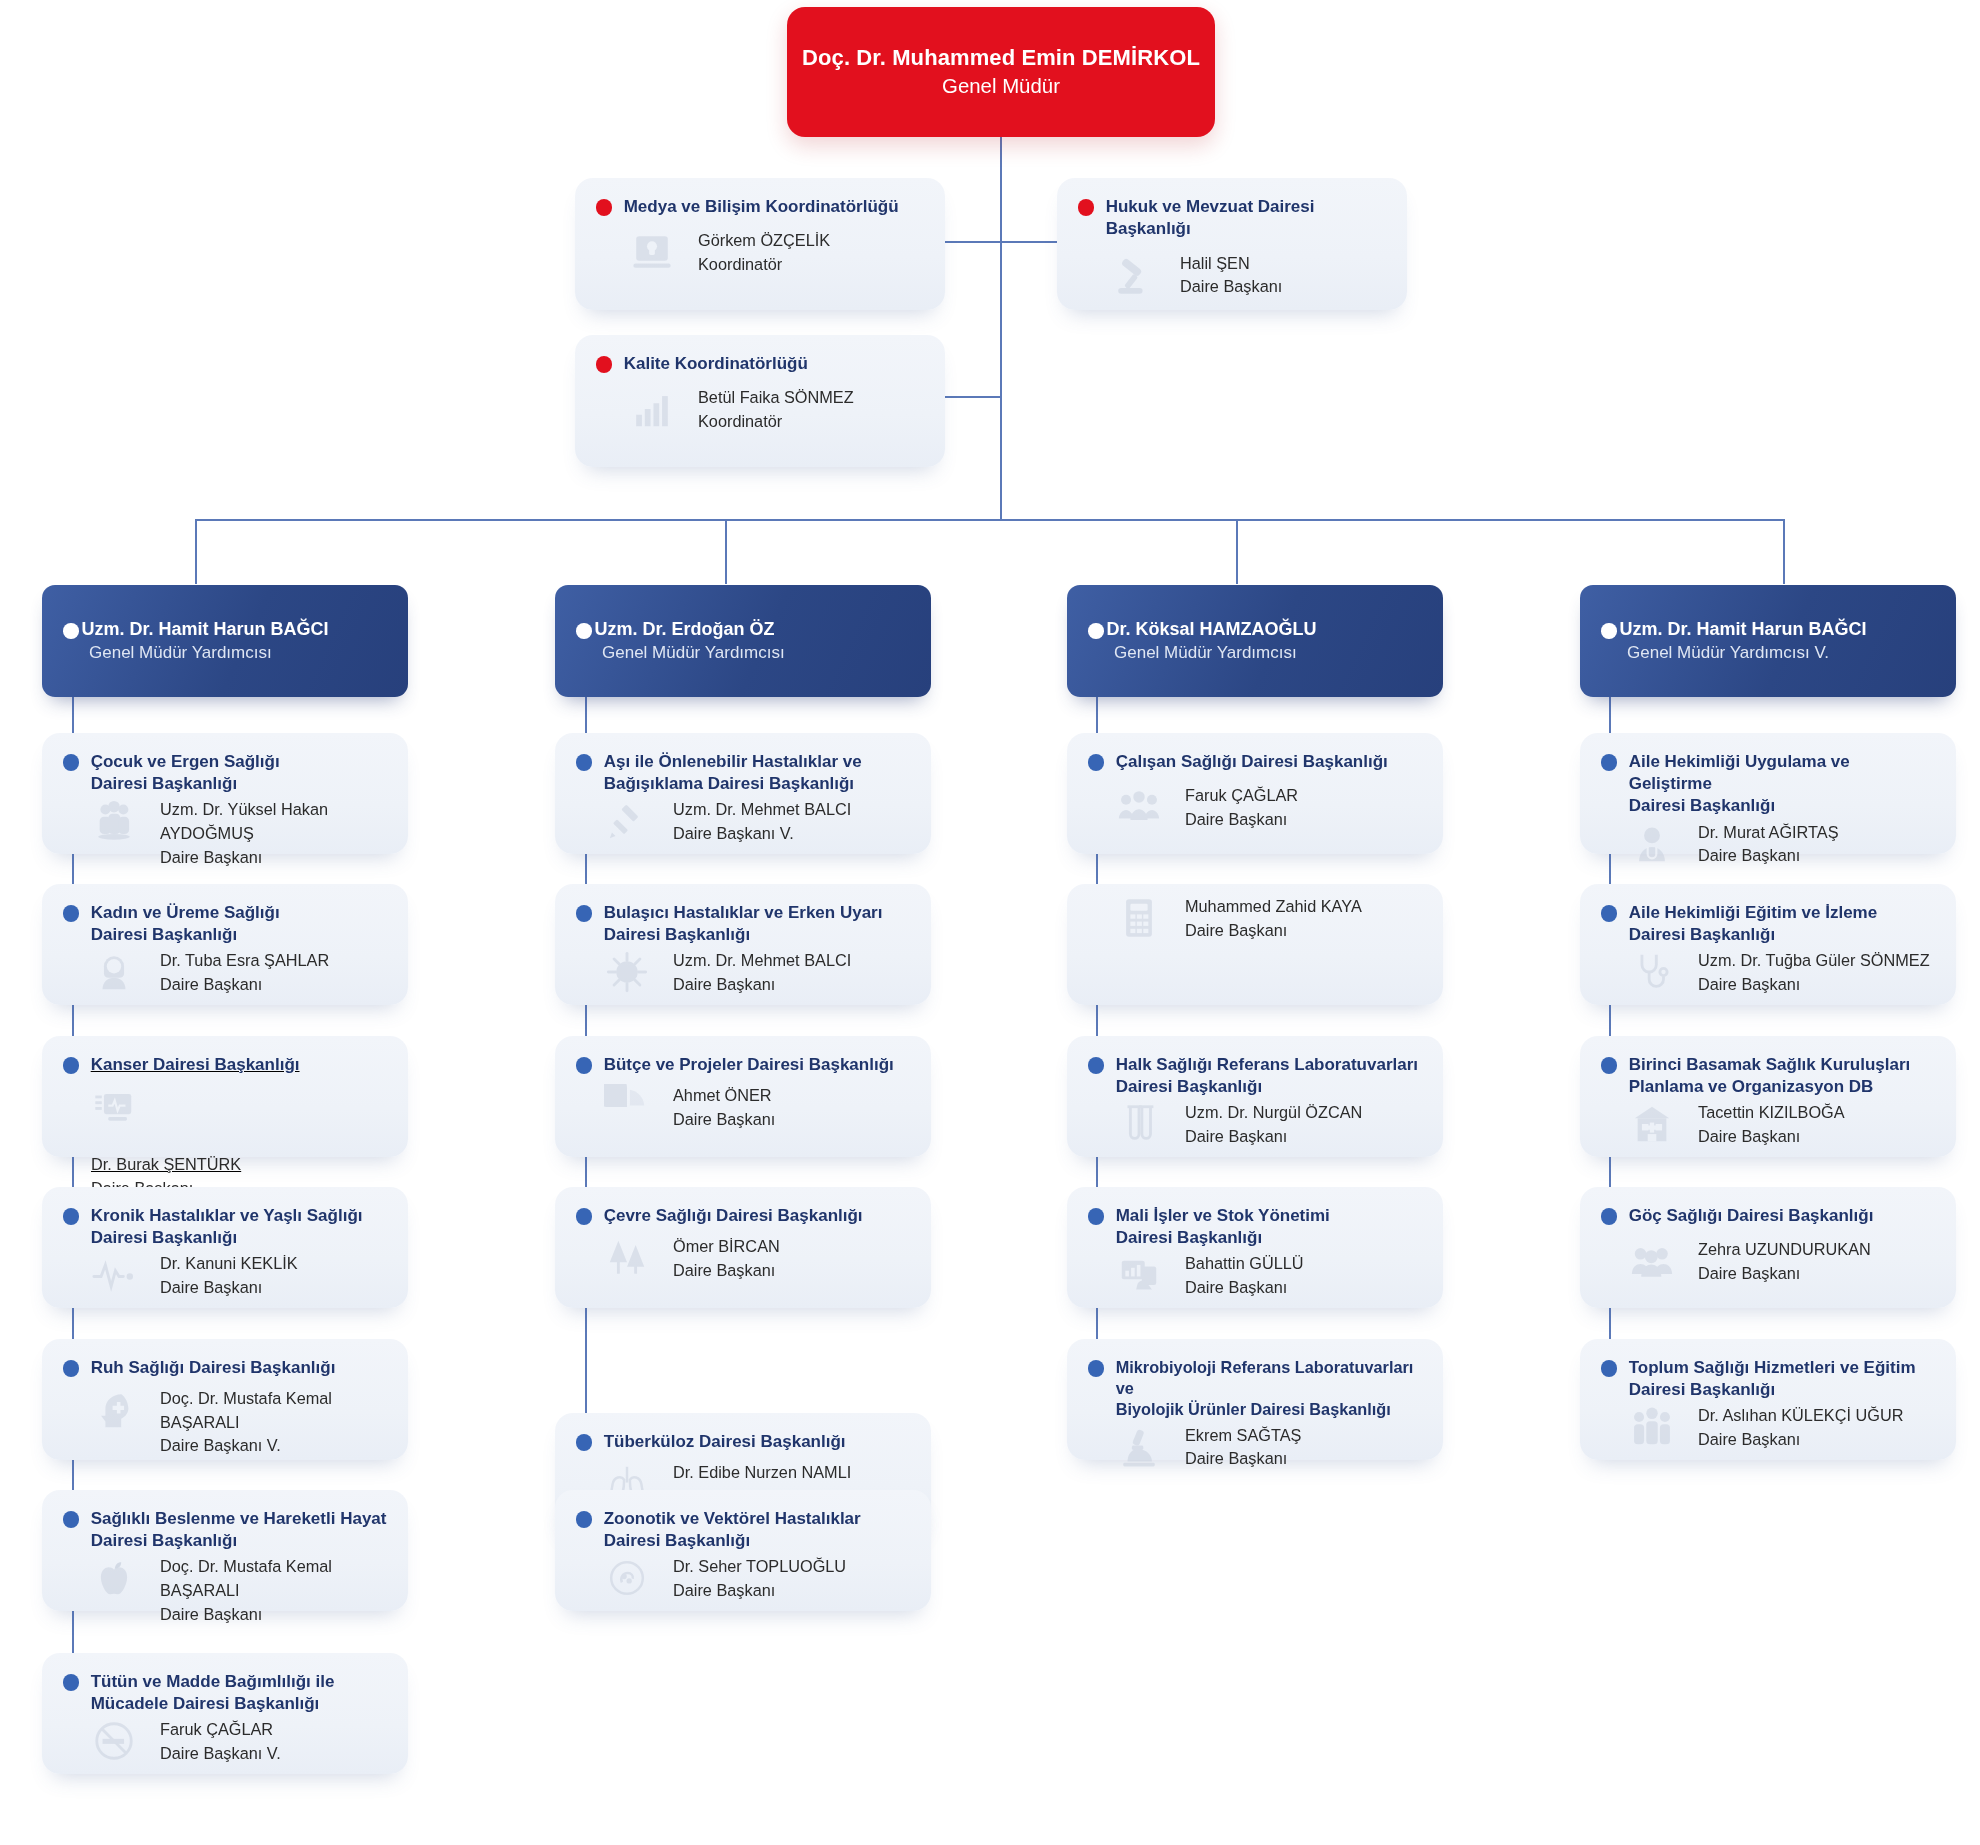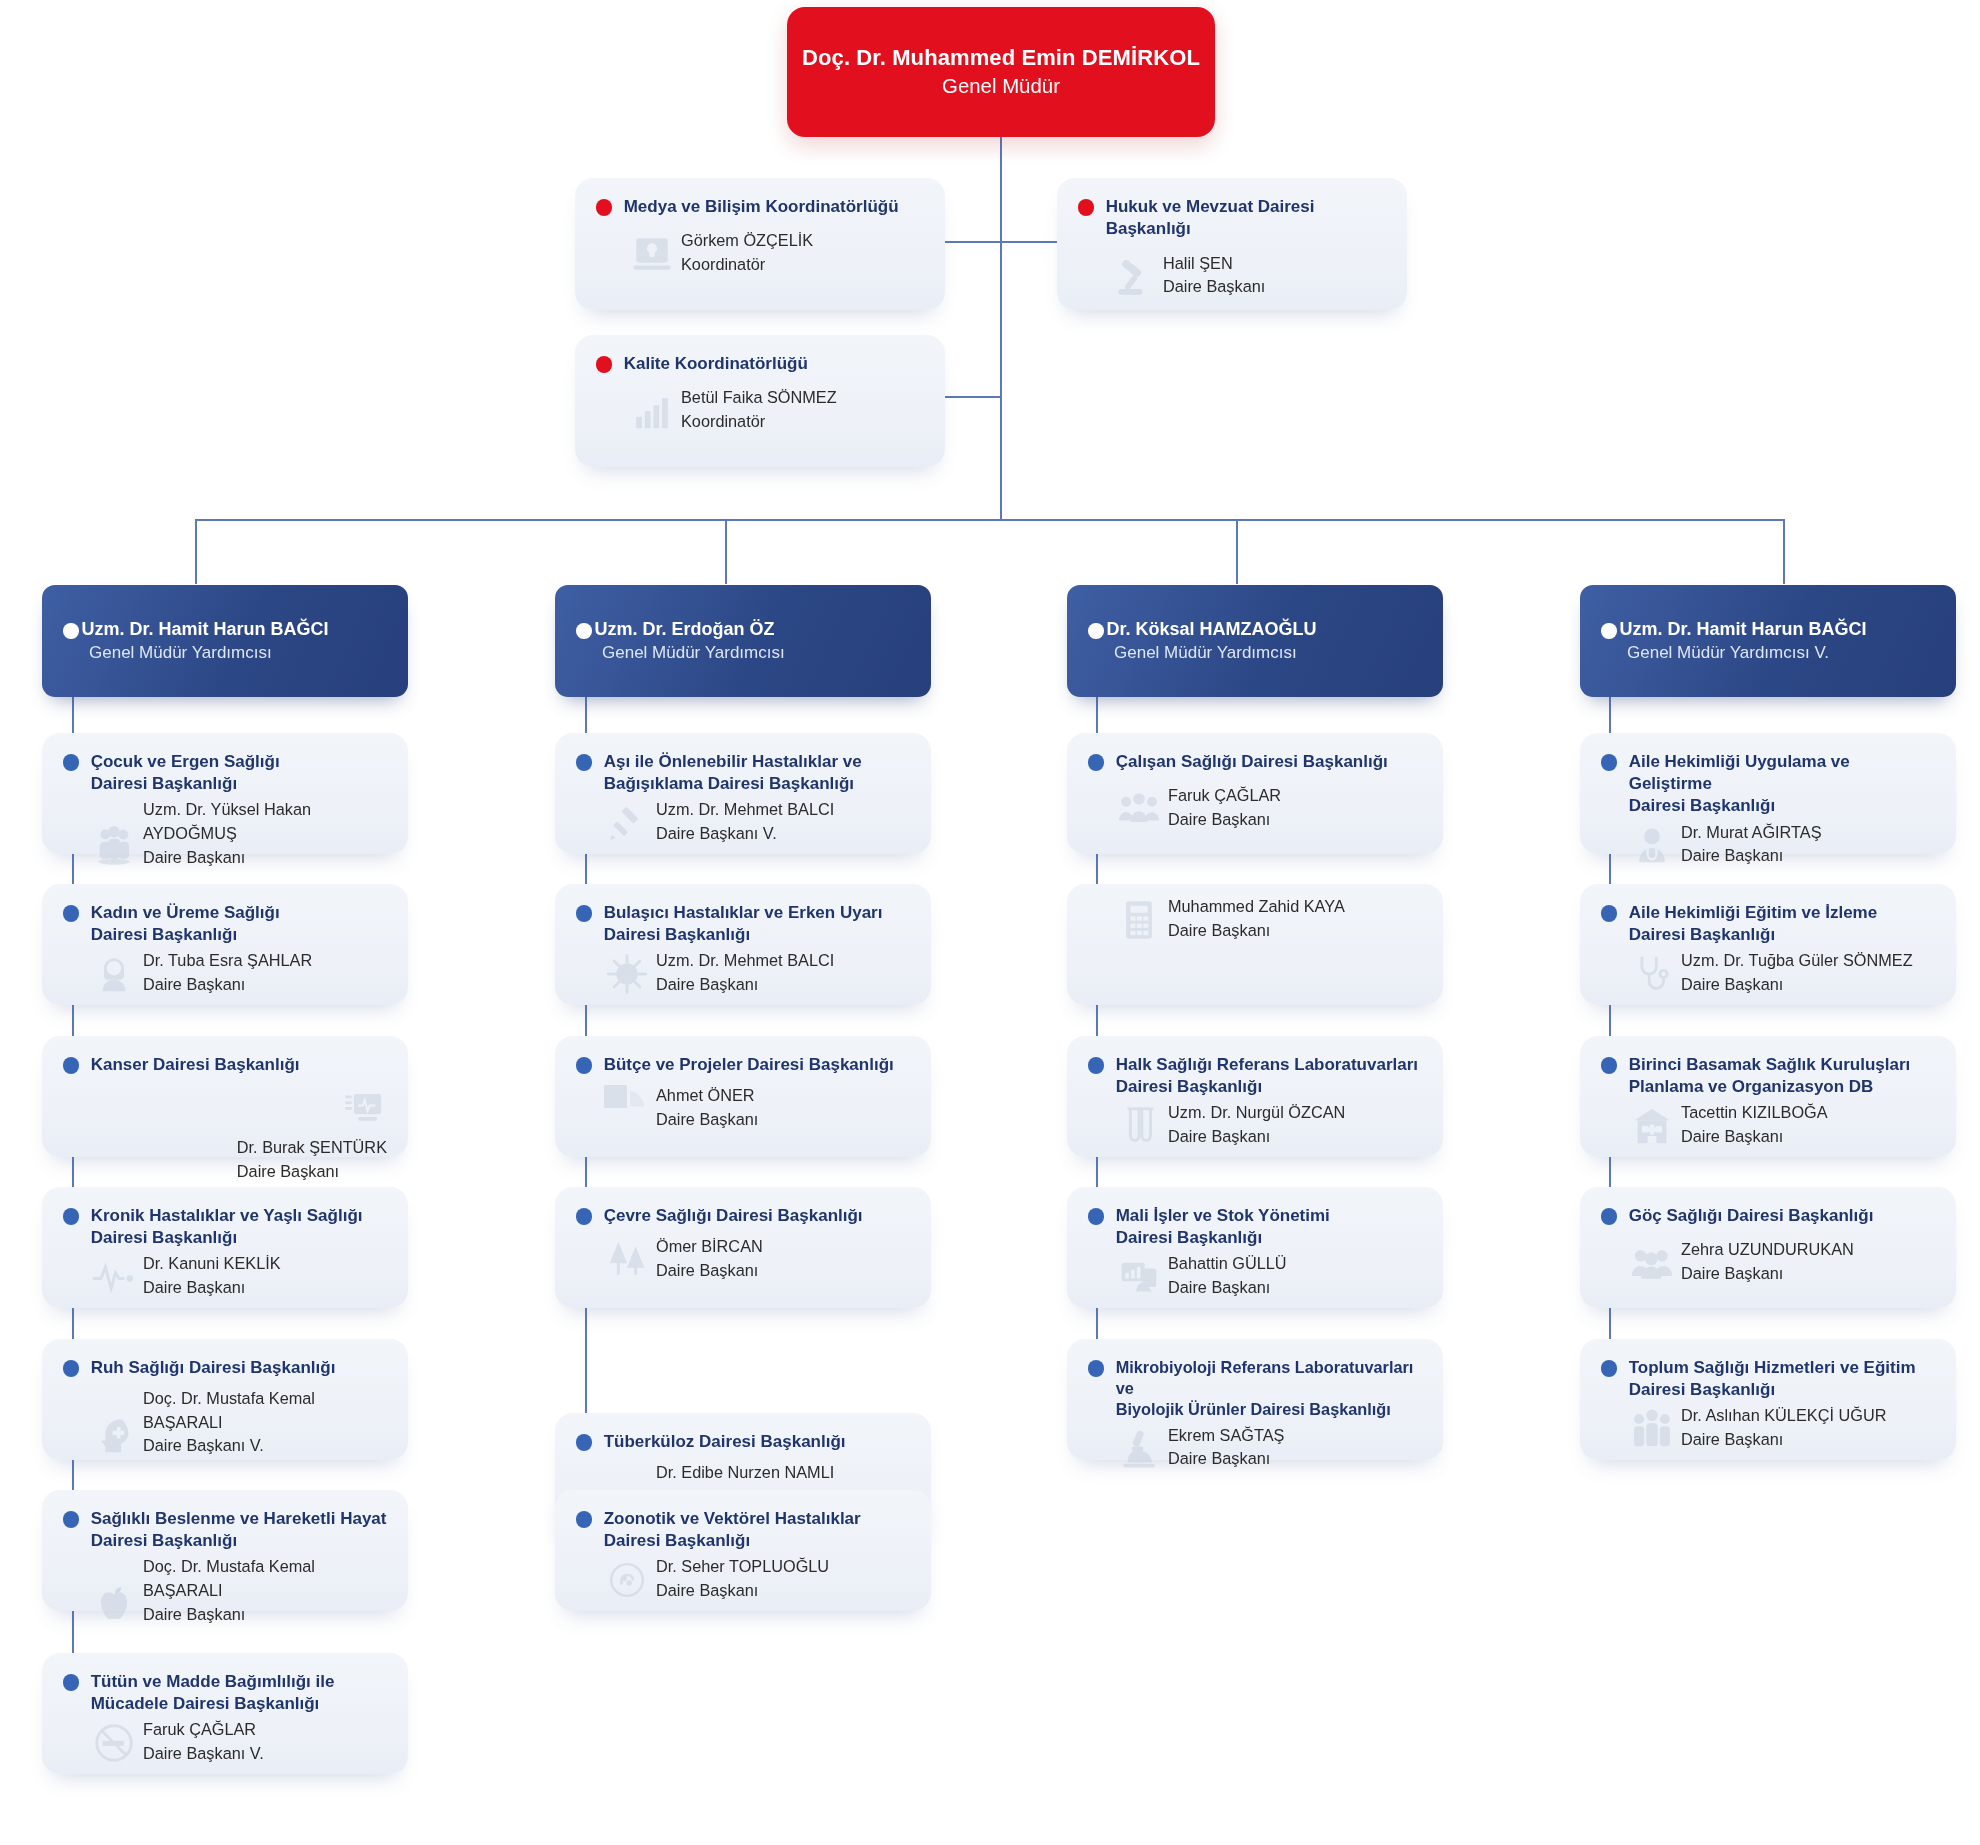--- a/index.html
+++ b/index.html
@@ -51,21 +51,21 @@
     padding: 18px 21px 0 21px;
   }
   .dot { flex: 0 0 auto; width: 16.3px; height: 16.3px; border-radius: 50%; margin-top: 3.3px; }
   .dot.red { background: #e2101e; }
   .dot.blue { background: #3765b5; }
   .dot.white { background: #ffffff; width: 15.5px; height: 15.5px; }
   .hdr-text {
     color: #20356b; font-size: 17px; font-weight: bold; line-height: 1.3;
   }
   .soft-card .body {
-    display: flex; align-items: flex-end; gap: 6px;
+    display: flex; align-items: flex-start; gap: 23px;
     padding: 11.4px 21px 19.5px 54px;
   }
   .ic { flex: 0 0 auto; width: 46px; height: 46px; opacity: .5; }
   .ic svg { width: 100%; height: 100%; display: block; }
   .person { color: #2b2b2b; font-size: 16.3px; line-height: 1.45; }
   .person .nm { display: block; }
   .person .rl { display: block; }
 
   
   .dep-card {
@@ -216,21 +216,21 @@
             <path d="M16 56c0-10 7-16 16-16s16 6 16 16z"></path>
           </svg>
         </span>
       <span class="person">
           <span class="nm">Dr. Tuba Esra ŞAHLAR</span>
           <span class="rl">Daire Başkanı</span>
         </span>
     </div>
   </div>
 
-  <div class="soft-card" style="left:42px; top:1036px; width:366px; height:121px;">
+  <div class="soft-card" style="left:42px; top:1036px; width:366px; height:121px;text-decoration:underline;">
     <div class="hdr">
         <span class="dot blue"></span>
         <span class="hdr-text" style="white-space:pre-line">Kanser Dairesi Başkanlığı</span>
       </div>
     <div class="body" style="padding:8.1px 21px 16.3px 49px;flex-direction:column;">
       <span class="ic">
           <svg viewBox="0 0 64 64" fill="#c7cfdd">
             <rect x="18" y="14" width="38" height="28" rx="3"></rect>
             <rect x="24" y="46" width="26" height="5" rx="2"></rect>
             <rect x="6" y="16" width="9" height="4"></rect>

